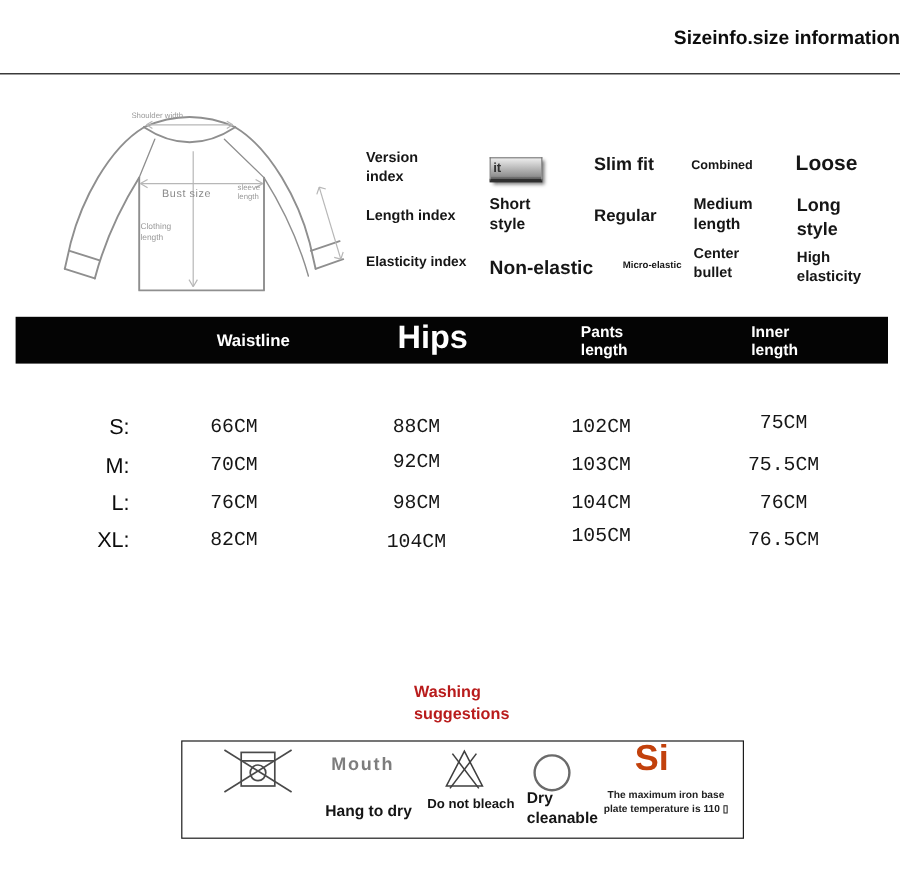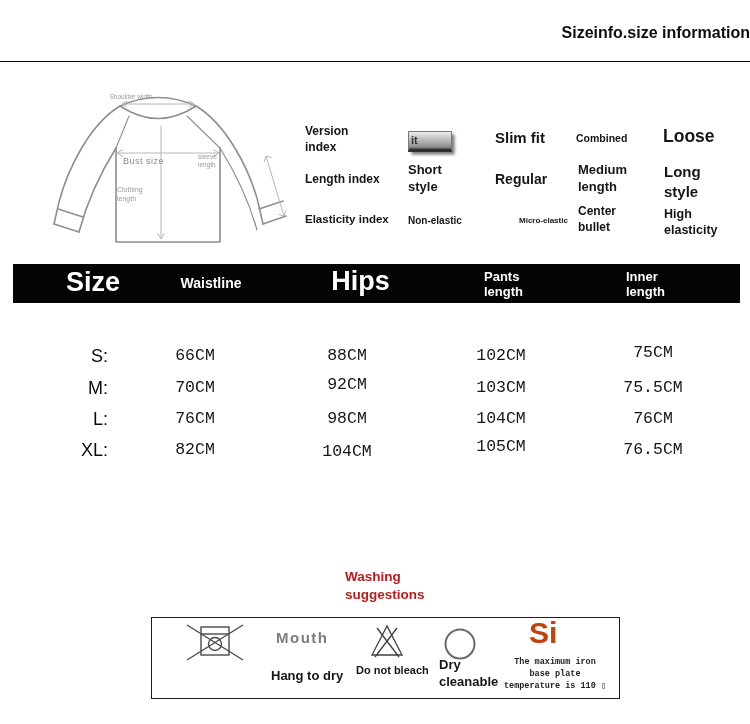--- a/index.html
+++ b/index.html
@@ -14,21 +14,21 @@
     position:absolute; top:24px; left:0; width:100%;
     text-align:right; font-size:16px; font-weight:bold; color:#0d0d0d;
   }
   .title-rule { position:absolute; top:61px; left:0; width:750px; height:0; border-top:1.6px solid #0a0a0a; }
 
   
   .diagram { position:absolute; left:28px; top:76px; width:265px; height:175px; }
   .diagram svg { position:absolute; left:0; top:0; }
   .dlabel { position:absolute; color:#9a9a9a; line-height:1.25; }
   .dlabel.shoulder { left:76px; top:17px; width:54px; font-size:6.5px; text-align:center; }
-  .dlabel.bust     { left:83px; top:80px; font-size:9px; color:#8a8a8a; letter-spacing:0.5px;padding-left:12px; }
+  .dlabel.bust     { left:95px; top:80px; font-size:9px; color:#8a8a8a; letter-spacing:0.5px;padding-left:12px; }
   .dlabel.clothing { left:89px; top:110px; width:40px; font-size:7px; }
   .dlabel.sleeve   { left:170px; top:77px; width:32px; font-size:6.5px; }
 
   
   .gray-bar {
     background:linear-gradient(180deg,#ececec 0%,#bdbdbd 45%,#8f8f8f 88%,#4a4a4a 100%);
     border:1px solid #7a7a7a; border-bottom:3px solid #2f2f2f;
     box-shadow:2.5px 2.5px 3px rgba(0,0,0,0.55);
     color:#0a0a0a; font-weight:bold;
   }
@@ -46,21 +46,21 @@
   .c00 { left:305px; top:124px; width:62px; font-size:12px; }
   .c02 { left:495px; top:128px; font-size:15px; }
   .c03 { left:576px; top:132px; font-size:10.5px; }
   .c04 { left:663px; top:125px; font-size:17.5px; }
   .c10 { left:305px; top:172px; font-size:12px; }
   .c11 { left:408px; top:162px; width:46px; font-size:13px; }
   .c12 { left:495px; top:170px; font-size:14px; }
   .c13 { left:578px; top:162px; width:62px; font-size:13px; }
   .c14 { left:664px; top:162px; width:44px; font-size:15px; }
   .c20 { left:305px; top:212px; font-size:11.5px; }
-  .c21 { left:408px; top:214px; font-size:10px; }
+  .c21 { left:408px; top:214px; font-size:16px; }
   .c22 { left:495px; top:216px; font-size:8px;padding-left:24px; }
   .c23 { left:578px; top:204px; width:50px; font-size:12px; }
   .c24 { left:664px; top:206px; width:64px; font-size:12.5px; }
 
   
   .thead {
     position:absolute; left:13px; top:264px; width:727px; height:39px;
     background:#040404; color:#fff;
   }
   .th { position:absolute; font-weight:bold; }
@@ -103,21 +103,21 @@
   .wi-icon { position:absolute; }
   .wi1-icon  { left:32px;  top:6px; }
   .wi1-label { left:36px;  top:43px; width:86px; font-size:12px; line-height:1.3; }
   .wi2-sym   { position:absolute; left:124px; top:11px; font-size:15px; font-weight:bold; color:#7d7d7d; letter-spacing:1.5px; }
   .wi2-label { left:119px; top:50px; width:90px; font-size:13px; }
   .wi3-icon  { left:216px; top:5px; }
   .wi3-label { left:204px; top:46px; width:84px; font-size:11px; }
   .wi4-icon  { left:290px; top:9px; }
   .wi4-label { left:287px; top:39px; width:80px; font-size:13px; line-height:1.3; }
   .wi5-sym   { position:absolute; left:377px; top:-2px; font-size:30px; font-weight:bold; color:#c2410c; }
-  .wi5-label { left:350px; top:39px; width:106px; font-size:8.5px; text-align:center; line-height:1.4; font-weight:bold; color:#222;font-family:Liberation Mono, monospace; }
+  .wi5-label { left:350px; top:39px; width:106px; font-size:8.5px; text-align:center; line-height:1.4; font-weight:bold; color:#222; }
 </style>
 </head>
 <body>
 
 <div class="page">
 
   <div class="page-title">Sizeinfo.size information</div>
   <div class="title-rule"></div>
 
   <div class="diagram">
@@ -177,21 +177,20 @@
   <div class="bcell c13">Medium length</div>
   <div class="bcell c14">Long style</div>
 
   <div class="bcell c20">Elasticity index</div>
   <div class="bcell c21">Non-elastic</div>
   <div class="bcell c22">Micro-elastic</div>
   <div class="bcell c23">Center bullet</div>
   <div class="bcell c24">High elasticity</div>
 
   <div class="thead">
-    <div class="th th-size">Size</div>
     <div class="th th-waist">Waistline</div>
     <div class="th th-hips">Hips</div>
     <div class="th th-pants">Pants length</div>
     <div class="th th-inner">Inner length</div>
   </div>
 
   <div class="trow row-s">
     <div class="tcell cell-size">S:</div>
     <div class="tcell cell-val cell-waist">66CM</div>
     <div class="tcell cell-val cell-hips">88CM</div>

